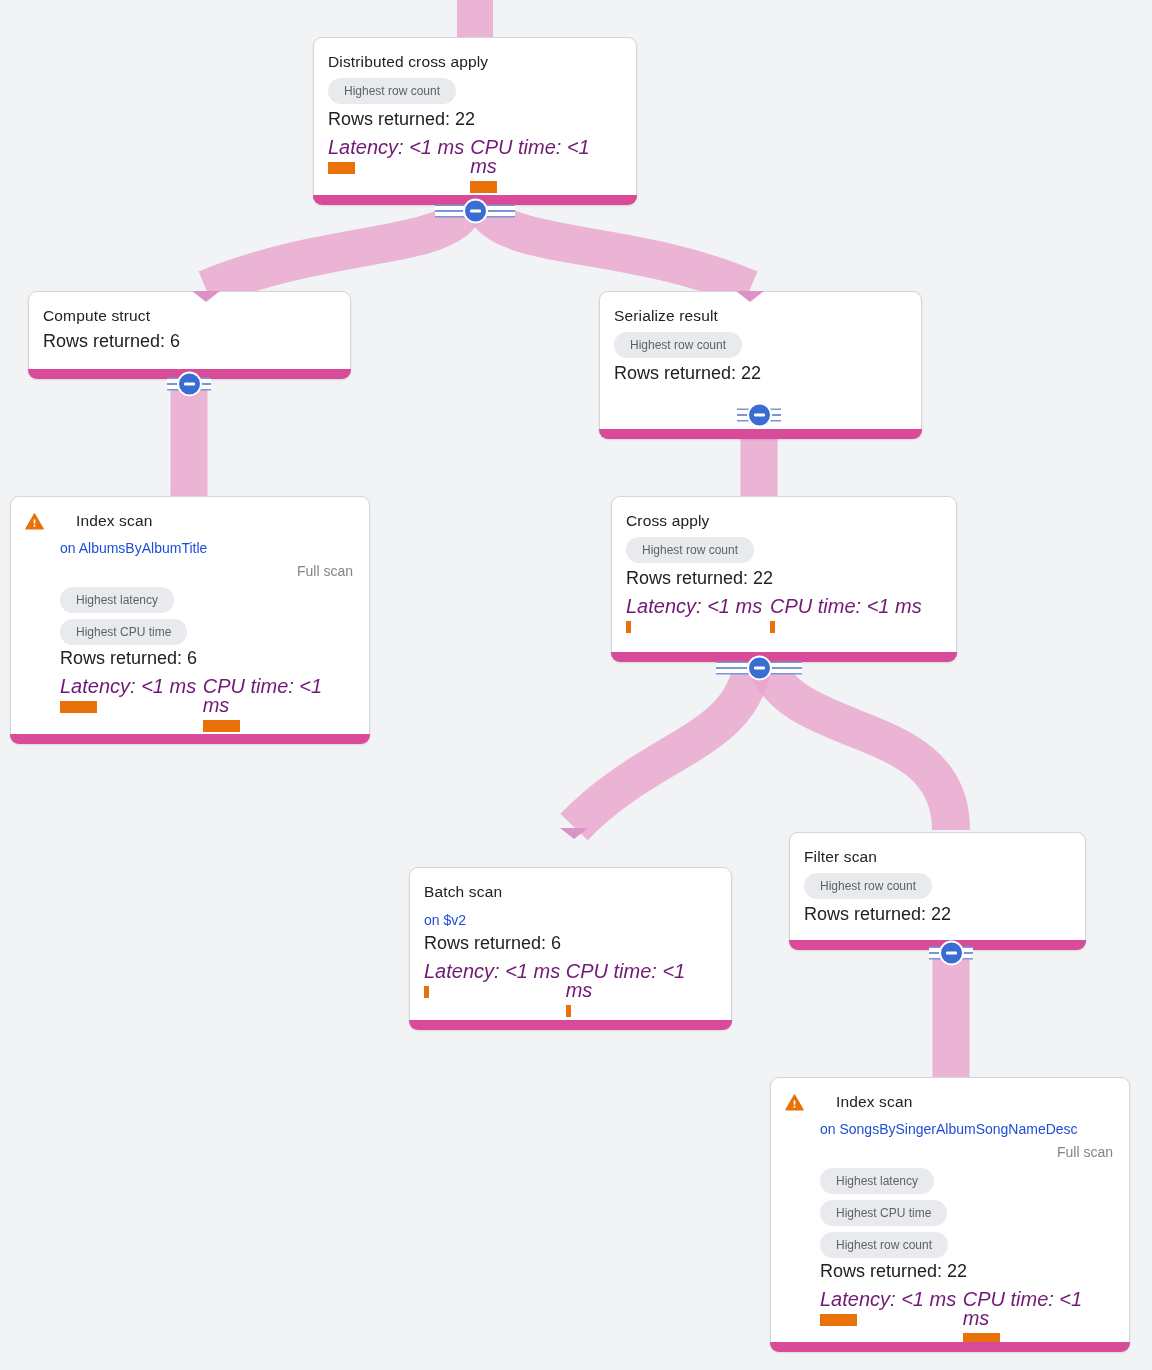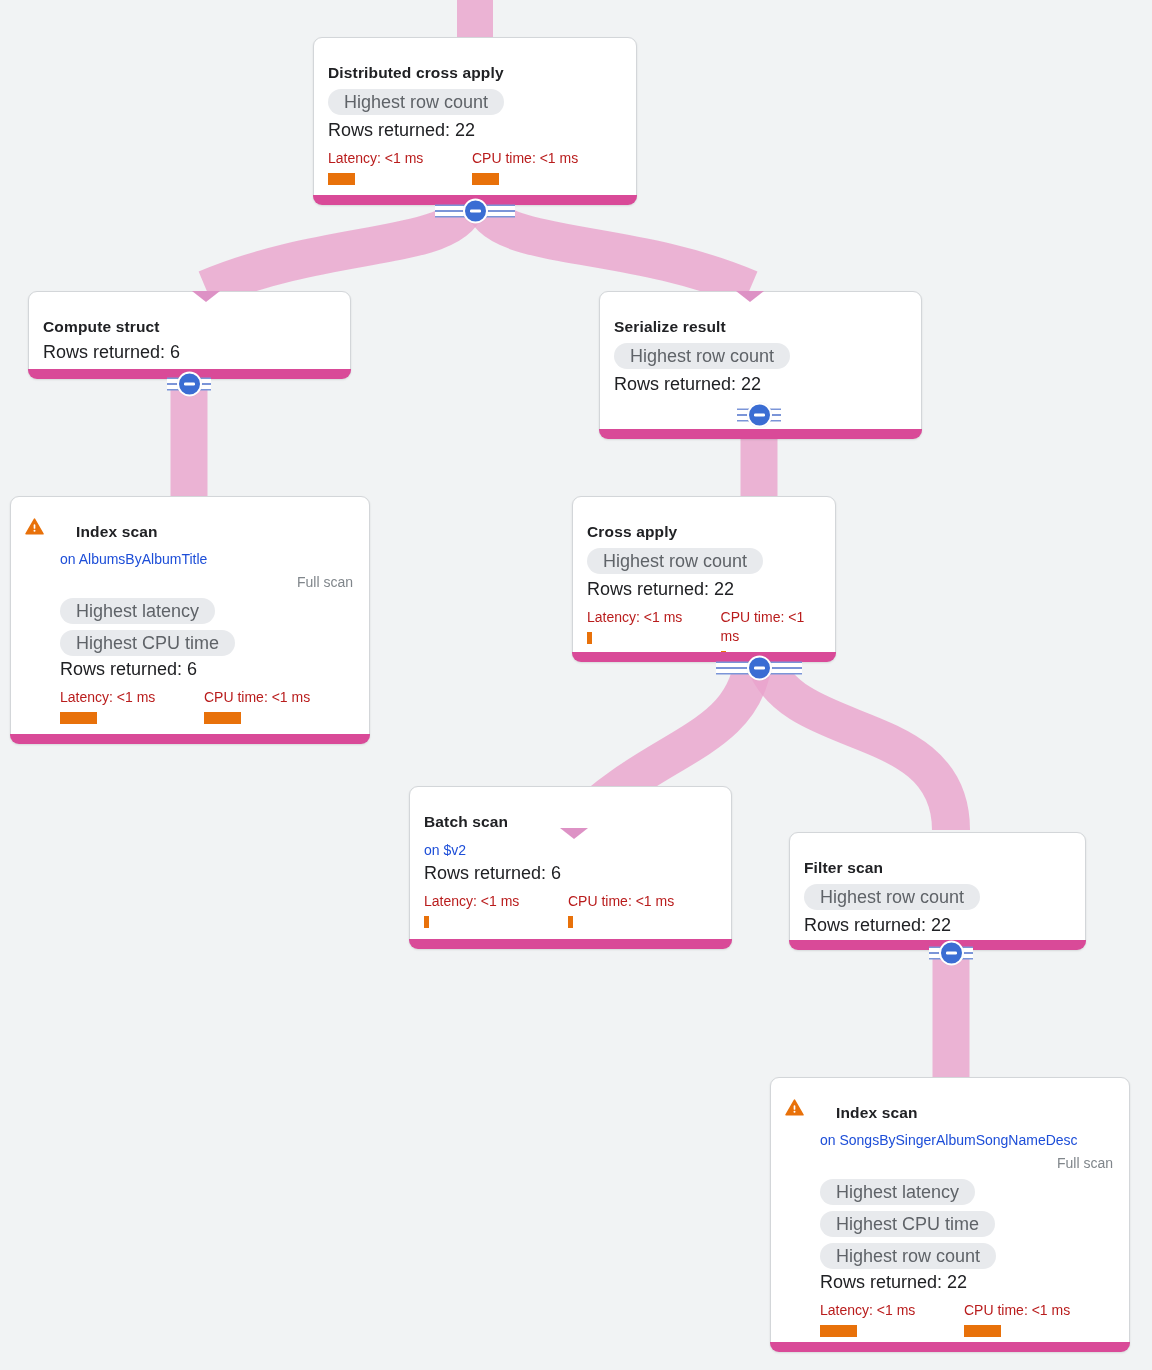--- a/index.html
+++ b/index.html
@@ -5,33 +5,33 @@
   html,body{margin:0;padding:0;}
   body{background:#f1f3f4;font-family:"Liberation Sans",sans-serif;-webkit-font-smoothing:antialiased;}
   .canvas{position:relative;width:1152px;height:1370px;background:#f1f3f4;overflow:hidden;}
   svg.flows{position:absolute;left:0;top:0;z-index:0;}
 
   .node{position:absolute;background:#ffffff;border:1px solid #d3d6d9;border-radius:9px;
         box-shadow:0 1px 2px rgba(60,64,67,.14);z-index:2;box-sizing:border-box;cursor:pointer;}
   .node .body{padding:14px 16px 0 14px;}
   .footer{position:absolute;left:-1px;right:-1px;bottom:-1px;height:10px;background:#d94a98;
           border-radius:0 0 9px 9px;}
-  .title{font-size:15.5px;font-weight:700;color:#202124;letter-spacing:.15px;line-height:20px;margin-top:11px;}
+  .title{font-size:15.5px;font-weight:400;color:#202124;letter-spacing:.15px;line-height:20px;}
   .title-row{display:flex;align-items:center;gap:32px;}
   .warn-icon{width:19px;height:17px;flex:0 0 auto;display:block;}
   .indent{margin-left:35px;}
   .sub{font-size:14px;color:#1d4ed8;margin-top:8px;line-height:19px;}
   .note{font-size:14px;color:#80868b;margin-top:4px;line-height:19px;text-align:right;}
-  .badges .badge{display:table;background:#e8eaed;color:#5f6368;font-size:18px;line-height:20px;
+  .badges .badge{display:table;background:#e8eaed;color:#5f6368;font-size:12px;line-height:20px;
          padding:3px 16px;border-radius:13px;margin-top:6px;white-space:nowrap;}
   .rows{font-size:18px;color:#202124;margin-top:6px;line-height:19px;}
   .rows.tight{margin-top:4px;}
   .metrics{display:flex;margin-top:9px;}
   .metric:first-child{width:144px;}
-  .metric-label{font-size:14px;color:#b91c1c;line-height:19px;}
+  .metric-label{font-size:20px;color:#701a75;line-height:19px;font-style:italic;}
   .bar{height:12px;background:#e8710a;margin-top:5px;}
 
   .chev{position:absolute;width:0;height:0;border-left:14px solid transparent;
         border-right:14px solid transparent;border-top:11px solid #dd92c5;z-index:3;}
 
   .collapse{position:absolute;height:27px;transform:translate(-50%,-50%);display:flex;
             align-items:center;justify-content:center;z-index:4;cursor:pointer;}
   .band{position:absolute;left:0;right:0;top:7px;height:13px;
         background:linear-gradient(to bottom,#7b95d8 0 1.5px,#ffffff 1.5px 5.5px,
                    #7b95d8 5.5px 7.5px,#ffffff 7.5px 11.5px,#7b95d8 11.5px 13px);}
@@ -124,42 +124,42 @@
           <div class="metric">
             <div class="metric-label">CPU time: &lt;1 ms</div>
             <div class="bar" style="width: 37px;"></div>
           </div>
         </div>
       </div>
     </div>
     <div class="footer"></div>
   </section>
 
-  <section class="node" style="left:572px;top:496px;width:264px;height:166px">
+  <section class="node" style="left:611px;top:496px;width:346px;height:166px">
     <div class="body">
       <div class="title">Cross apply</div>
       <div class="badges">
         <span class="badge">Highest row count</span>
       </div>
       <div class="rows">Rows returned: 22</div>
       <div class="metrics">
         <div class="metric">
           <div class="metric-label">Latency: &lt;1 ms</div>
           <div class="bar" style="width: 5px;"></div>
         </div>
         <div class="metric">
           <div class="metric-label">CPU time: &lt;1 ms</div>
           <div class="bar" style="width: 5px;"></div>
         </div>
       </div>
     </div>
     <div class="footer"></div>
   </section>
 
-  <section class="node" style="left:409px;top:786px;width:323px;height:163px">
+  <section class="node" style="left:409px;top:867px;width:323px;height:163px">
     <div class="body">
       <div class="title">Batch scan</div>
       <div class="sub" style="margin-top:9px">on $v2</div>
       <div class="rows tight">Rows returned: 6</div>
       <div class="metrics">
         <div class="metric">
           <div class="metric-label">Latency: &lt;1 ms</div>
           <div class="bar" style="width: 5px;"></div>
         </div>
         <div class="metric">

